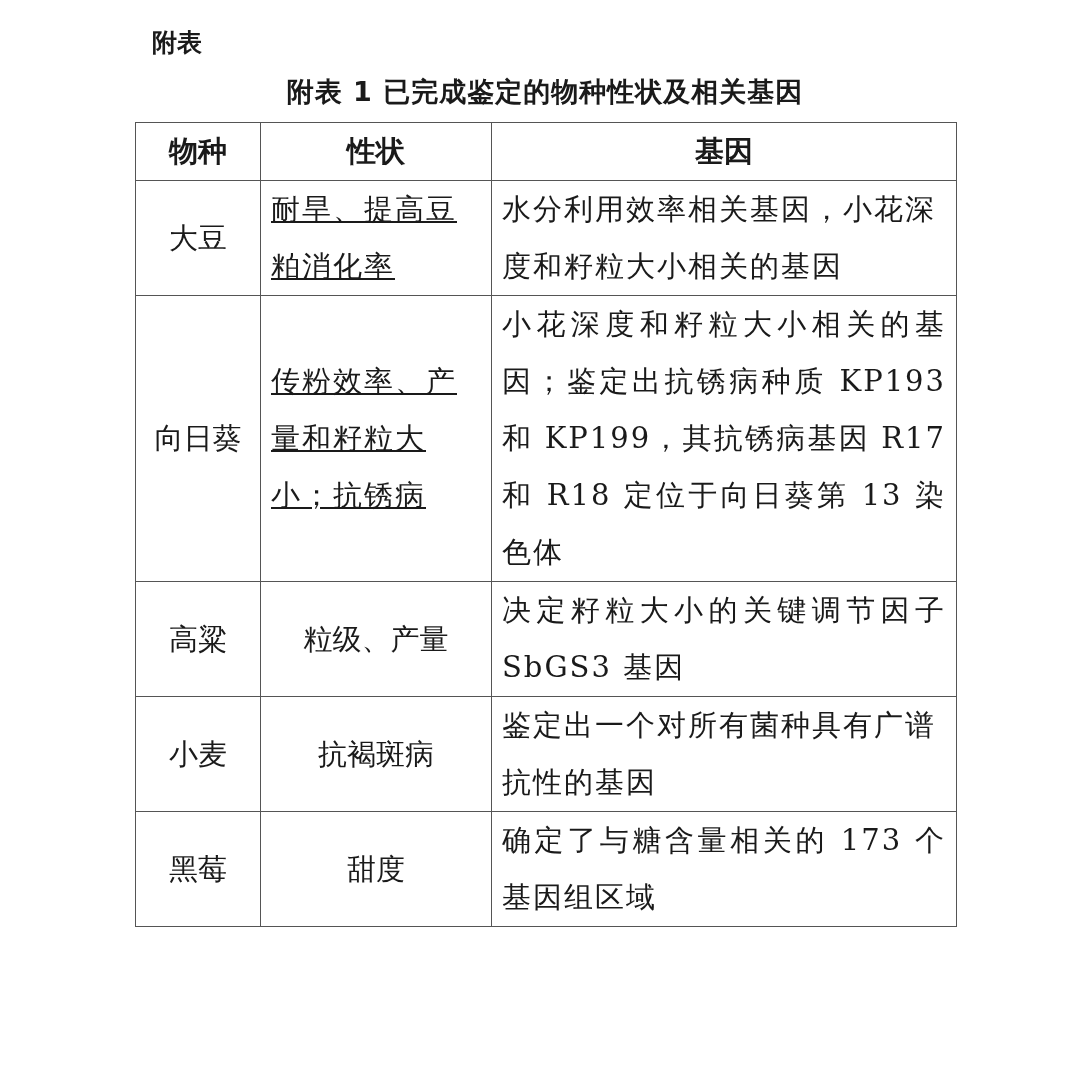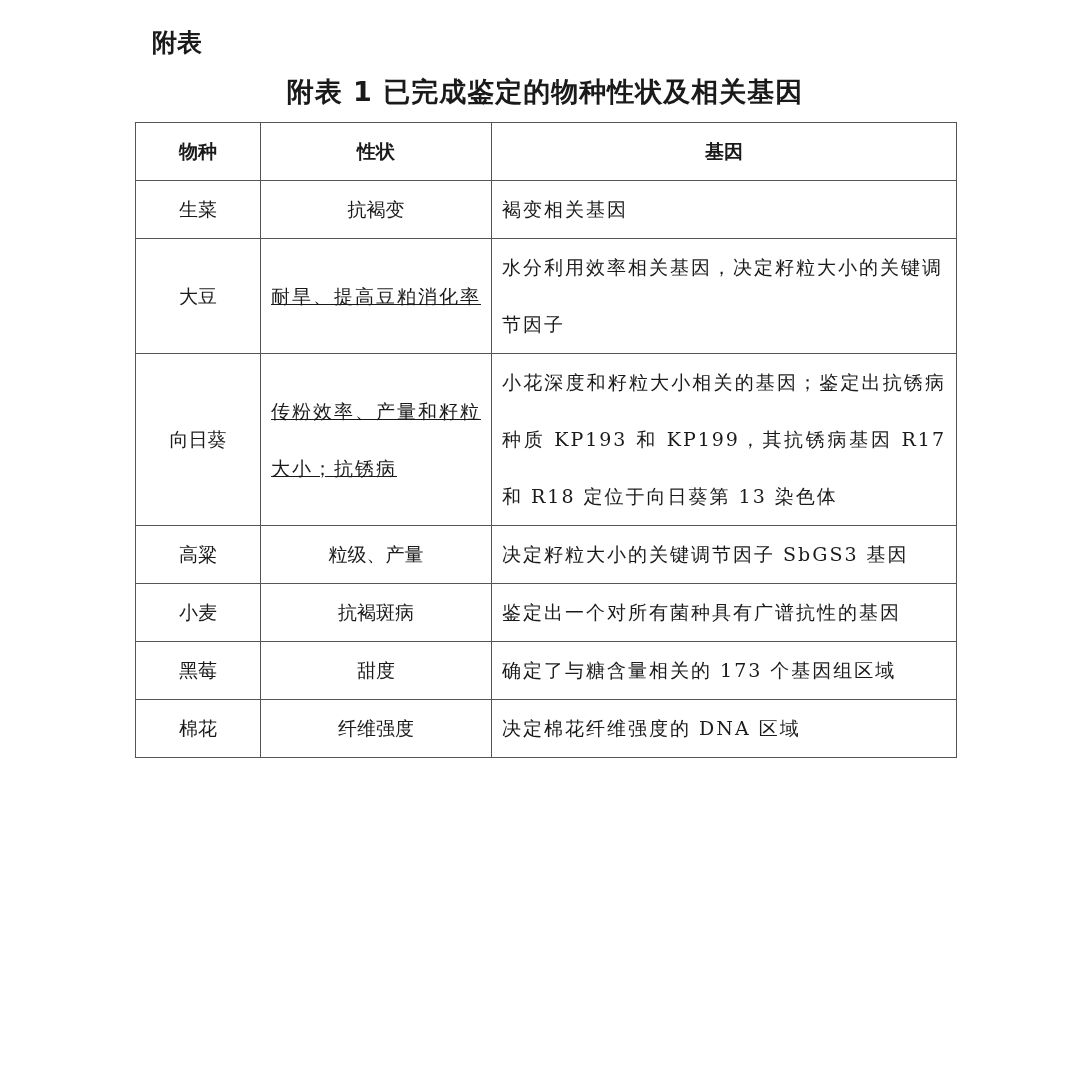--- a/index.html
+++ b/index.html
@@ -4,21 +4,21 @@
 <style>
   html, body { margin: 0; padding: 0; background: #ffffff; }
   body { width: 1080px; height: 1088px; position: relative; overflow: hidden;
          font-family: "DejaVu Serif", "Liberation Serif", serif; color: #1a1a1a; }
   .heading { position: absolute; left: 152px; top: 26px; font-size: 25px; font-weight: bold;
              font-family: "DejaVu Sans", sans-serif; }
   .caption { position: absolute; left: 0; width: 1090px; top: 74px; text-align: center;
              font-size: 27px; font-weight: bold; font-family: "DejaVu Sans", sans-serif; letter-spacing: 1px; }
   table.main { position: absolute; left: 135px; top: 122px; width: 821px;
                border-collapse: collapse; table-layout: fixed; }
-  table.main td, table.main th { border: 1.5px solid #555; padding: 0 10px; font-size: 19px;
+  table.main td, table.main th { border: 1.5px solid #555; padding: 0 10px; font-size: 29px;
                line-height: 57px; vertical-align: middle; font-weight: normal; }
   table.main th { font-weight: bold; font-family: "DejaVu Sans", sans-serif; text-align: center; height: 56px; }
   .c1 { width: 104px; text-align: center; }
   .c2 { width: 210px; }
   .c3 { width: 444px; text-align: left; letter-spacing: 2px; }
   .center { text-align: center; }
   .left { text-align: left; letter-spacing: 2px; text-decoration: underline; }
   .justify { text-align: justify; text-align-last: left; }
 </style>
 </head>
@@ -30,28 +30,23 @@
 <table class="main">
   <thead>
     <tr>
       <th class="c1">物种</th>
       <th class="c2">性状</th>
       <th class="c3" style="text-align:center;letter-spacing:0">基因</th>
     </tr>
   </thead>
   <tbody>
     <tr>
-      <td class="c1">生菜</td>
-      <td class="c2 center">抗褐变</td>
-      <td class="c3">褐变相关基因</td>
-    </tr>
-    <tr>
       <td class="c1">大豆</td>
       <td class="c2 left">耐旱、提高豆粕消化率</td>
-      <td class="c3">水分利用效率相关基因，决定籽粒大小的关键调节因子</td>
+      <td class="c3">水分利用效率相关基因，小花深度和籽粒大小相关的基因</td>
     </tr>
     <tr>
       <td class="c1">向日葵</td>
       <td class="c2 left">传粉效率、产量和籽粒大小；抗锈病</td>
       <td class="c3 justify">小花深度和籽粒大小相关的基因；鉴定出抗锈病种质 KP193 和 KP199，其抗锈病基因 R17 和 R18 定位于向日葵第 13 染色体</td>
     </tr>
     <tr>
       <td class="c1">高粱</td>
       <td class="c2 center">粒级、产量</td>
       <td class="c3 justify">决定籽粒大小的关键调节因子 SbGS3 基因</td>
@@ -59,19 +54,14 @@
     <tr>
       <td class="c1">小麦</td>
       <td class="c2 center">抗褐斑病</td>
       <td class="c3">鉴定出一个对所有菌种具有广谱抗性的基因</td>
     </tr>
     <tr>
       <td class="c1">黑莓</td>
       <td class="c2 center">甜度</td>
       <td class="c3 justify">确定了与糖含量相关的 173 个基因组区域</td>
     </tr>
-    <tr>
-      <td class="c1">棉花</td>
-      <td class="c2 center">纤维强度</td>
-      <td class="c3">决定棉花纤维强度的 DNA 区域</td>
-    </tr>
   </tbody>
 </table>
 
 </body></html>

